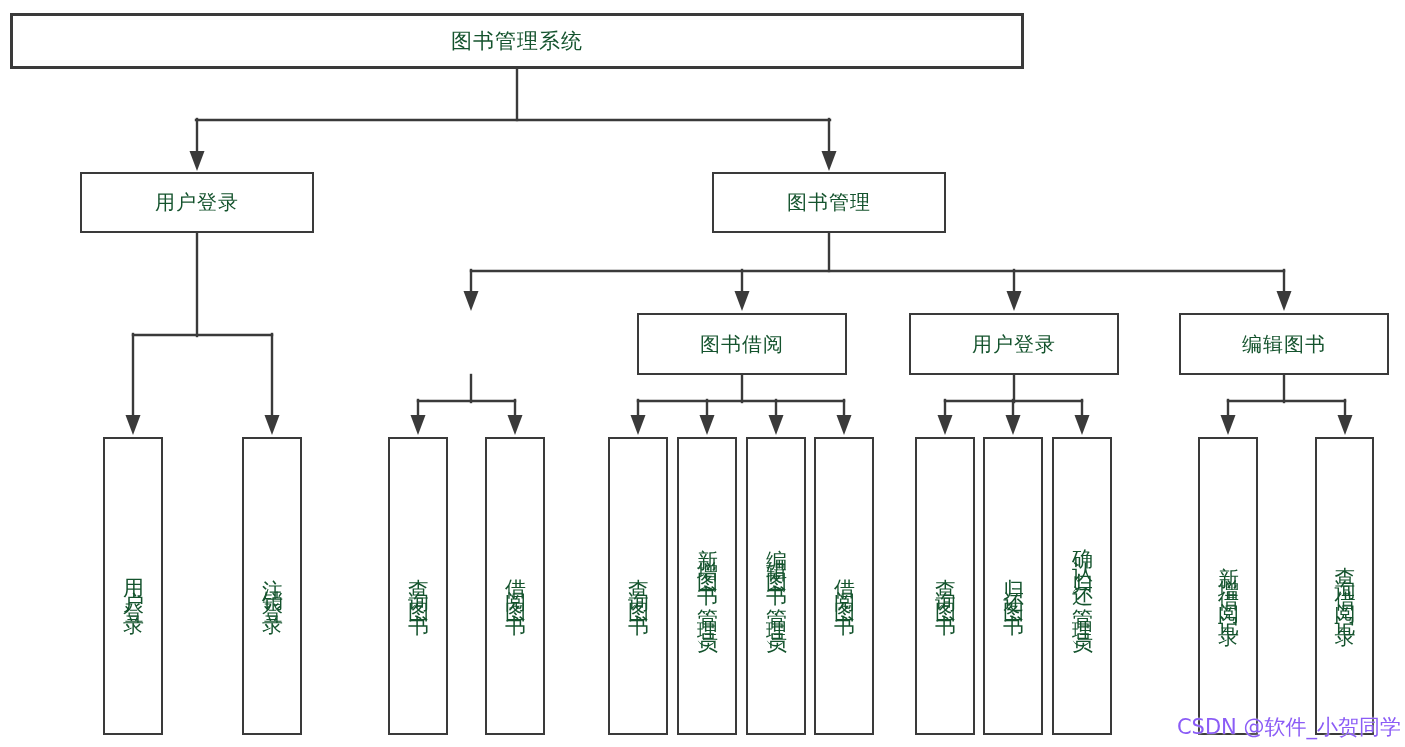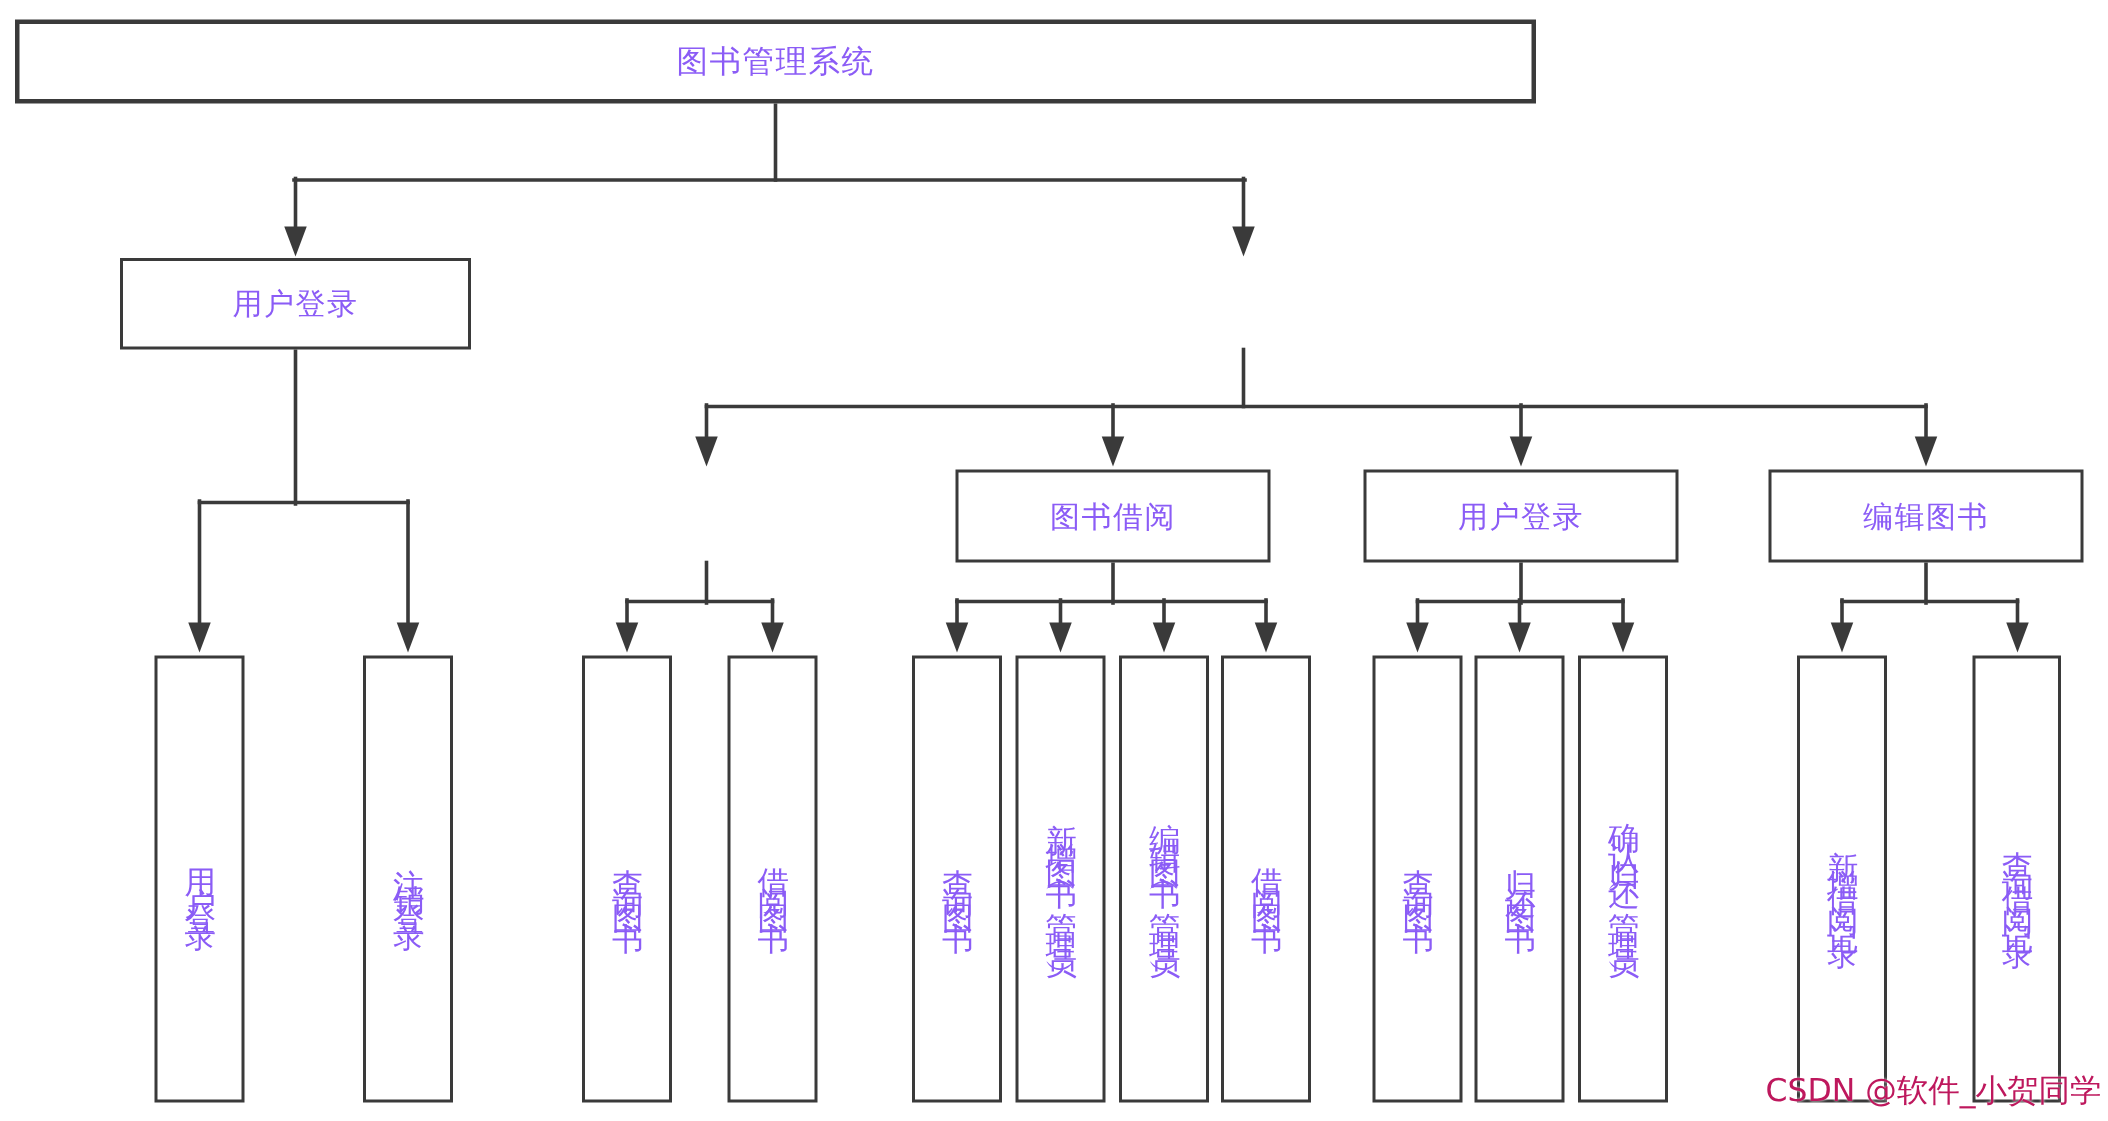--- a/index.html
+++ b/index.html
@@ -23,21 +23,21 @@
     height: 747px;
   }
   .node {
     position: absolute;
     box-sizing: border-box;
     border: 2.5px solid #3a3a3a;
     background: #ffffff;
     display: flex;
     align-items: center;
     justify-content: center;
-    color: #8b5cf6;
+    color: #14532d;
     z-index: 2;
   }
   .node.root { border-width: 3px; }
   .node.h span {
     font-size: 20px;
     letter-spacing: 1px;
     white-space: nowrap;
   }
   .node.root span { font-size: 21px; }
   .node.v span {
@@ -46,21 +46,21 @@
     font-size: 21px;
     letter-spacing: 12px;
     line-height: 1;
   }
   #watermark {
     position: absolute;
     right: 4px;
     bottom: 6px;
     z-index: 10;
     font-size: 21px;
-    color: #be185d;
+    color: #8b5cf6;
     text-shadow: 0 0 2px #ffffff;
     white-space: nowrap;
   }
 </style>
 </head>
 <body>
 
 <div id="diagram">
 
   <svg id="connectors" viewBox="0 0 1405 747" xmlns="http://www.w3.org/2000/svg">
@@ -136,20 +136,23 @@
     </g>
   </svg>
 
   <div class="node h root" style="left:10px;top:13px;width:1014px;height:56px">
     <span>图书管理系统</span>
   </div>
 
   <div class="node h" style="left:80px;top:172px;width:234px;height:61px">
     <span>用户登录</span>
   </div>
+  <div class="node h" style="left:712px;top:172px;width:234px;height:61px">
+    <span>图书管理</span>
+  </div>
 
   <div class="node h" style="left:637px;top:313px;width:210px;height:62px">
     <span>图书借阅</span>
   </div>
   <div class="node h" style="left:909px;top:313px;width:210px;height:62px">
     <span>用户登录</span>
   </div>
   <div class="node h" style="left:1179px;top:313px;width:210px;height:62px">
     <span>编辑图书</span>
   </div>

